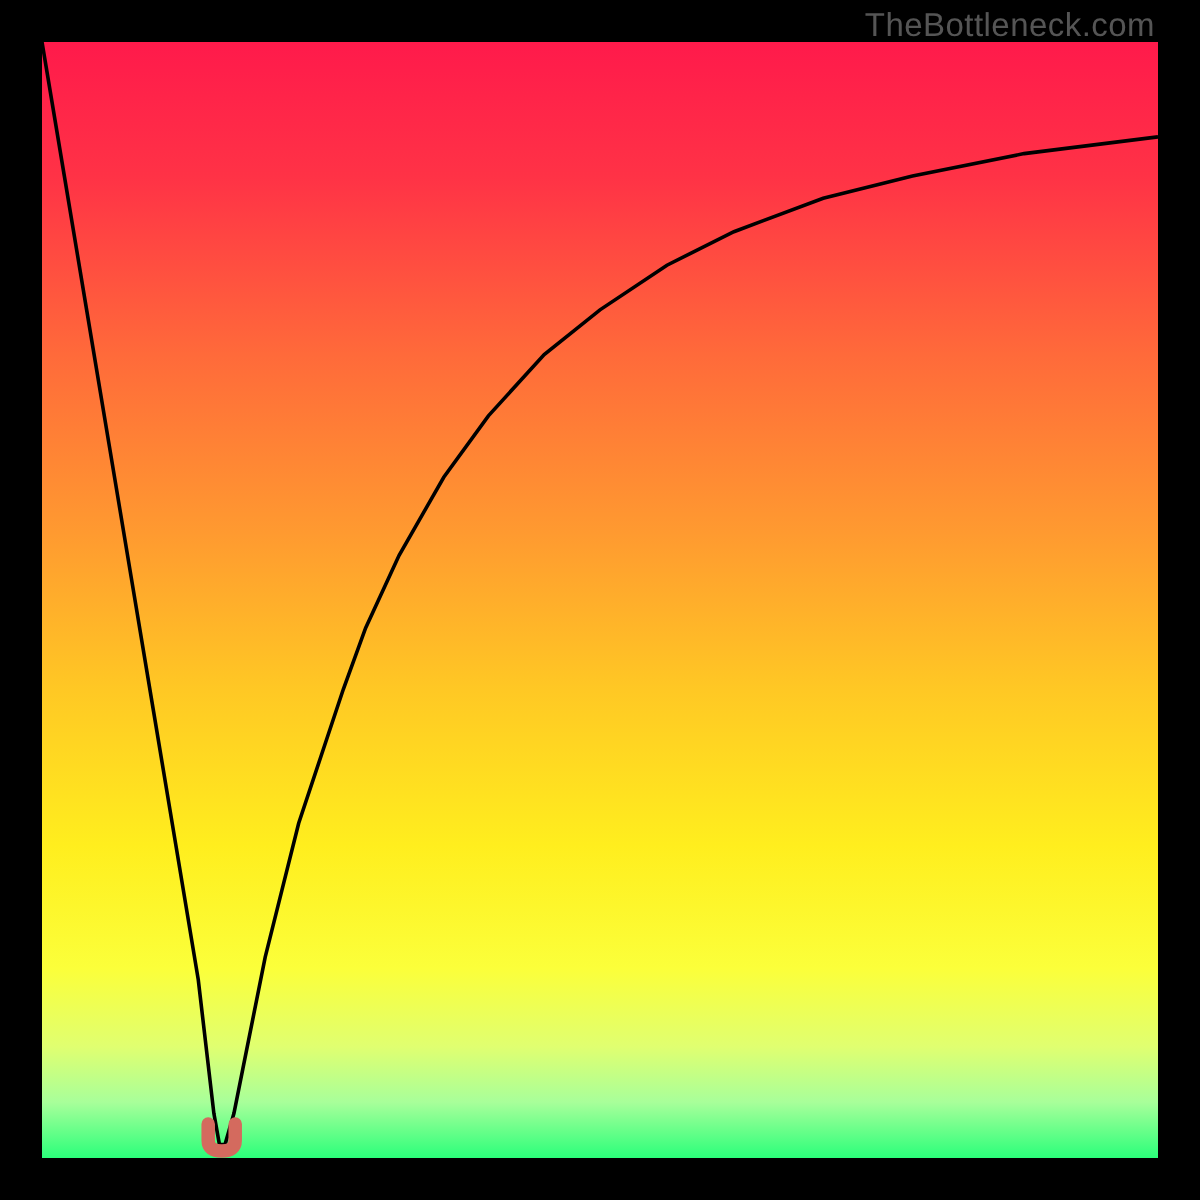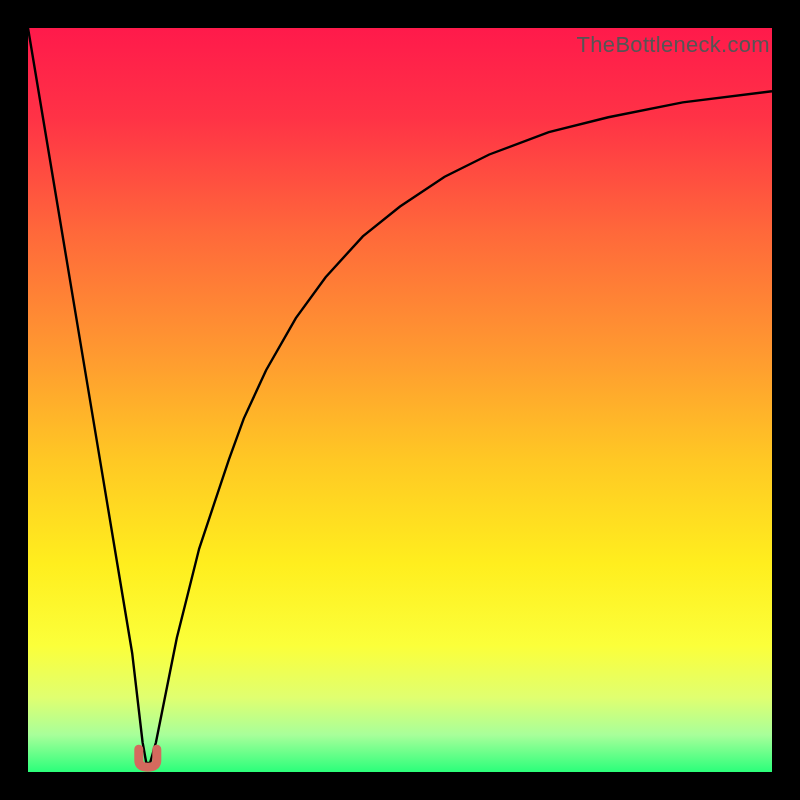--- a/index.html
+++ b/index.html
@@ -30,21 +30,20 @@
   .watermark {
     position: absolute;
     top: 4px;
     right: 30px;
     color: #555;
     font-size: 22px;
     font-weight: 500;
     letter-spacing: 0.3px;
     z-index: 30;
     user-select: none;
-    margin-top: 28px;
   }
   svg {
     display: block;
   }
 </style>
 </head>
 <body>
 
 <div class="frame">
   <div class="watermark">TheBottleneck.com</div>

